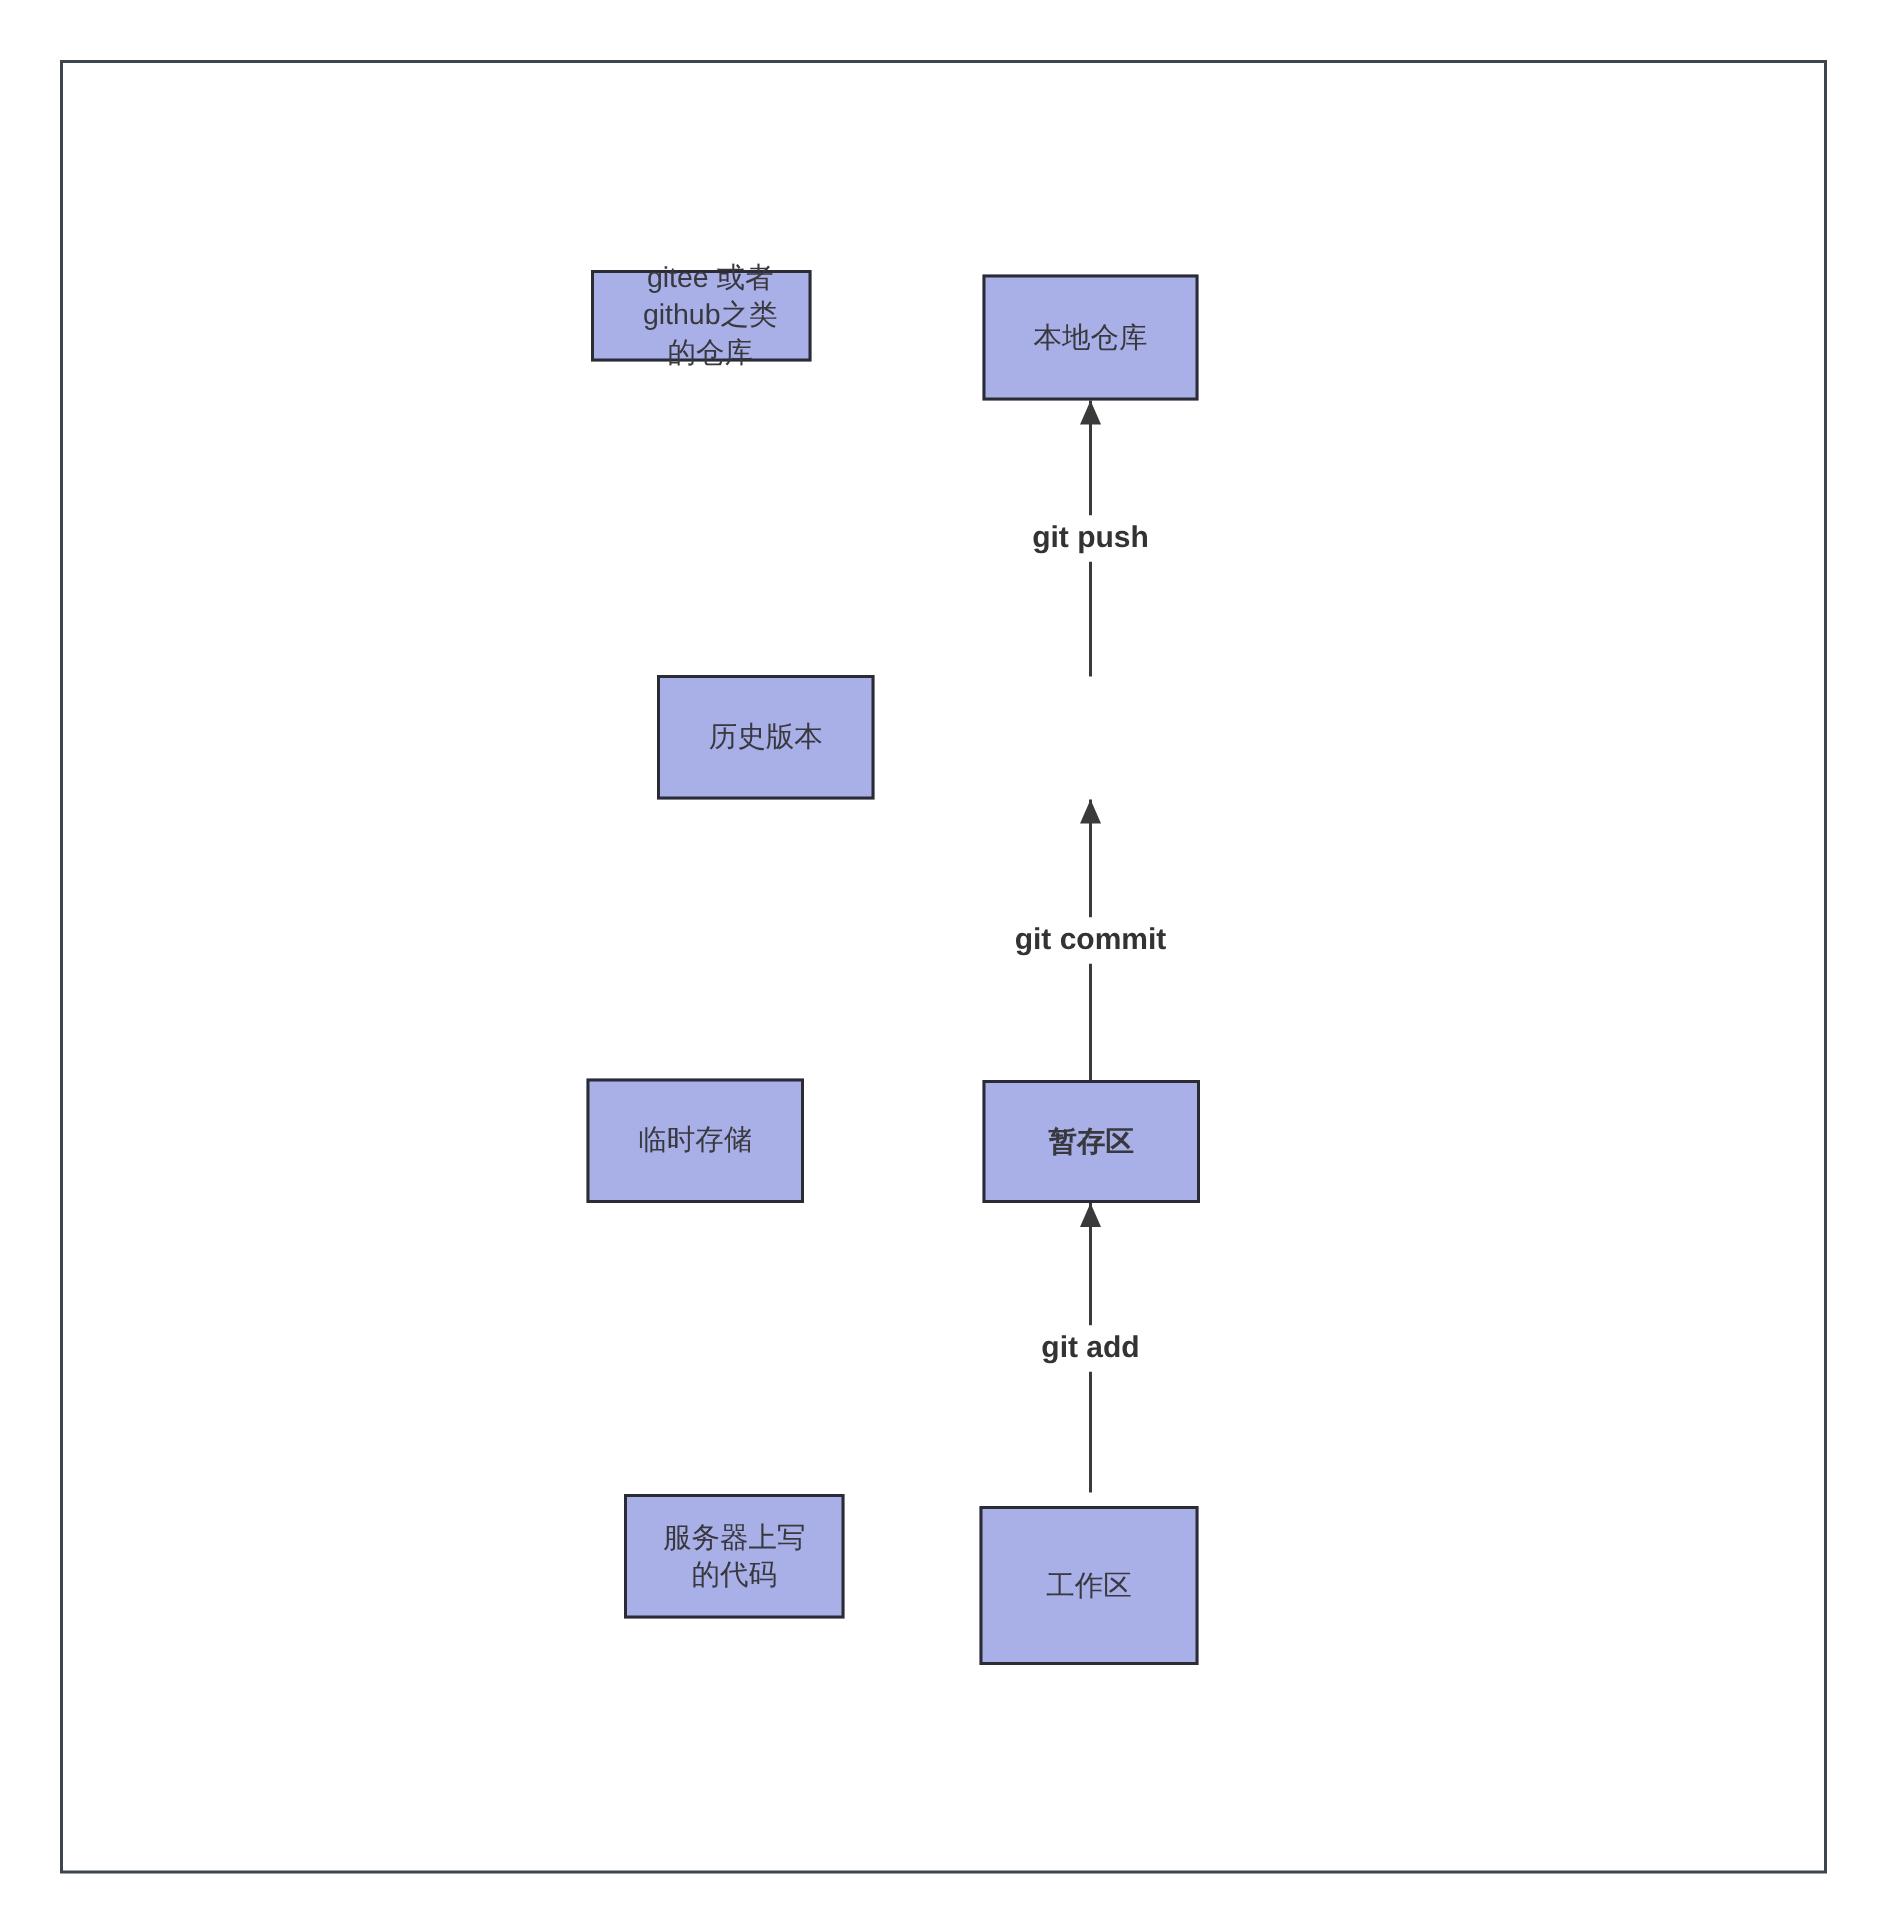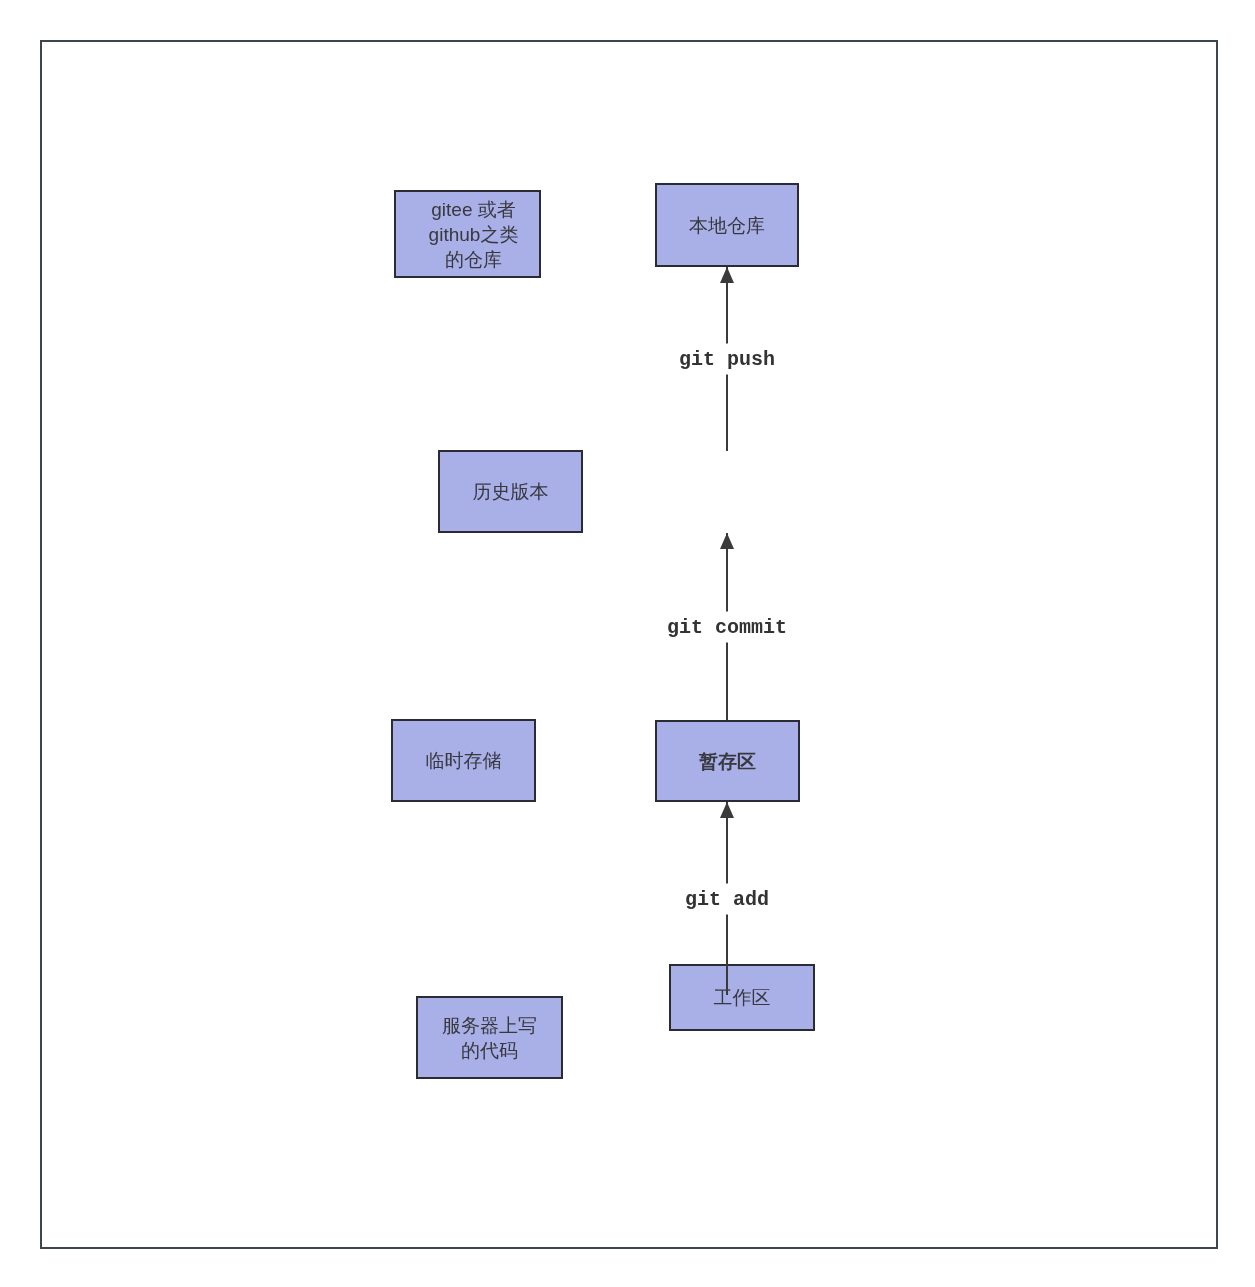--- a/index.html
+++ b/index.html
@@ -33,28 +33,28 @@
     border: 2px solid var(--node-border);
     display: flex;
     align-items: center;
     justify-content: center;
     text-align: center;
     font-size: 19px;
     line-height: 25px;
     color: var(--label-text);
     white-space: pre-line;
   }
-  .node-gitee      { left: 394px; top: 190px;  width: 147px; height: 88px; padding-left: 12px; }
+  .node-gitee      { left: 394px; top: 180px;  width: 147px; height: 61px; padding-left: 12px; }
   .node-remote     { left: 655px; top: 183px;  width: 144px; height: 84px; }
   .node-history    { left: 406px; top: 450px;  width: 145px; height: 83px; margin-left: 32px; }
   .node-local      { left: 655px; top: 451px;  width: 144px; height: 82px; }
   .node-temp       { left: 391px; top: 719px;  width: 145px; height: 83px; }
   .node-staging    { left: 655px; top: 720px;  width: 145px; height: 82px; font-weight: bold; }
   .node-servercode { left: 416px; top: 996px;  width: 147px; height: 83px; }
-  .node-workspace  { left: 653px; top: 964px;  width: 146px; height: 67px; margin-left: 16px; }
+  .node-workspace  { left: 653px; top: 1004px;  width: 146px; height: 106px; }
 
   .edge {
     position: absolute;
     width: 2px;
     left: 726px;
   }
   .edge-push   { top: 267px; height: 184px; }
   .edge-commit { top: 533px; height: 187px; }
   .edge-add    { top: 802px; height: 193px; }
   .edge-line {
@@ -77,21 +77,20 @@
     position: absolute;
     left: 1px;
     top: 50%;
     transform: translate(-50%, -50%);
     background: #ffffff;
     padding: 4px 6px;
     font-size: 20px;
     font-weight: bold;
     color: #333333;
     white-space: nowrap;
-    font-family: Liberation Mono, monospace;
   }
 </style>
 </head>
 <body>
 
 <div class="canvas">
   <div class="frame"></div>
 
   <div class="node node-gitee">gitee 或者
 github之类

